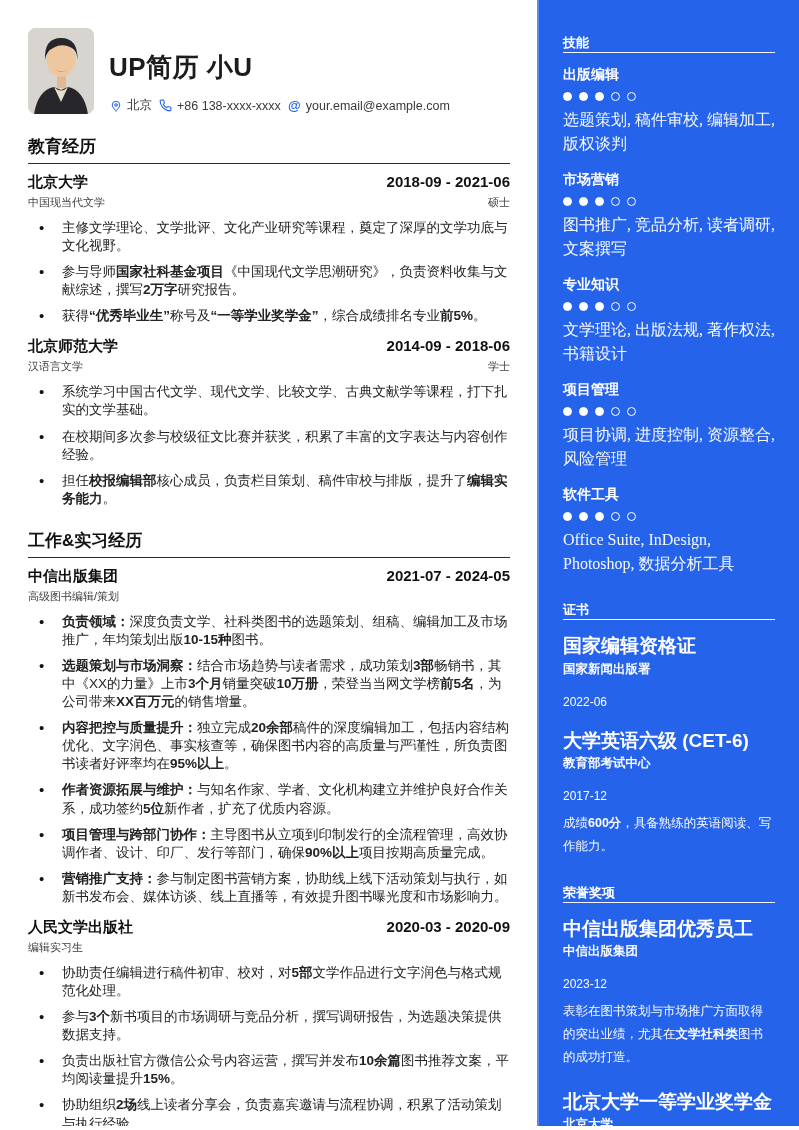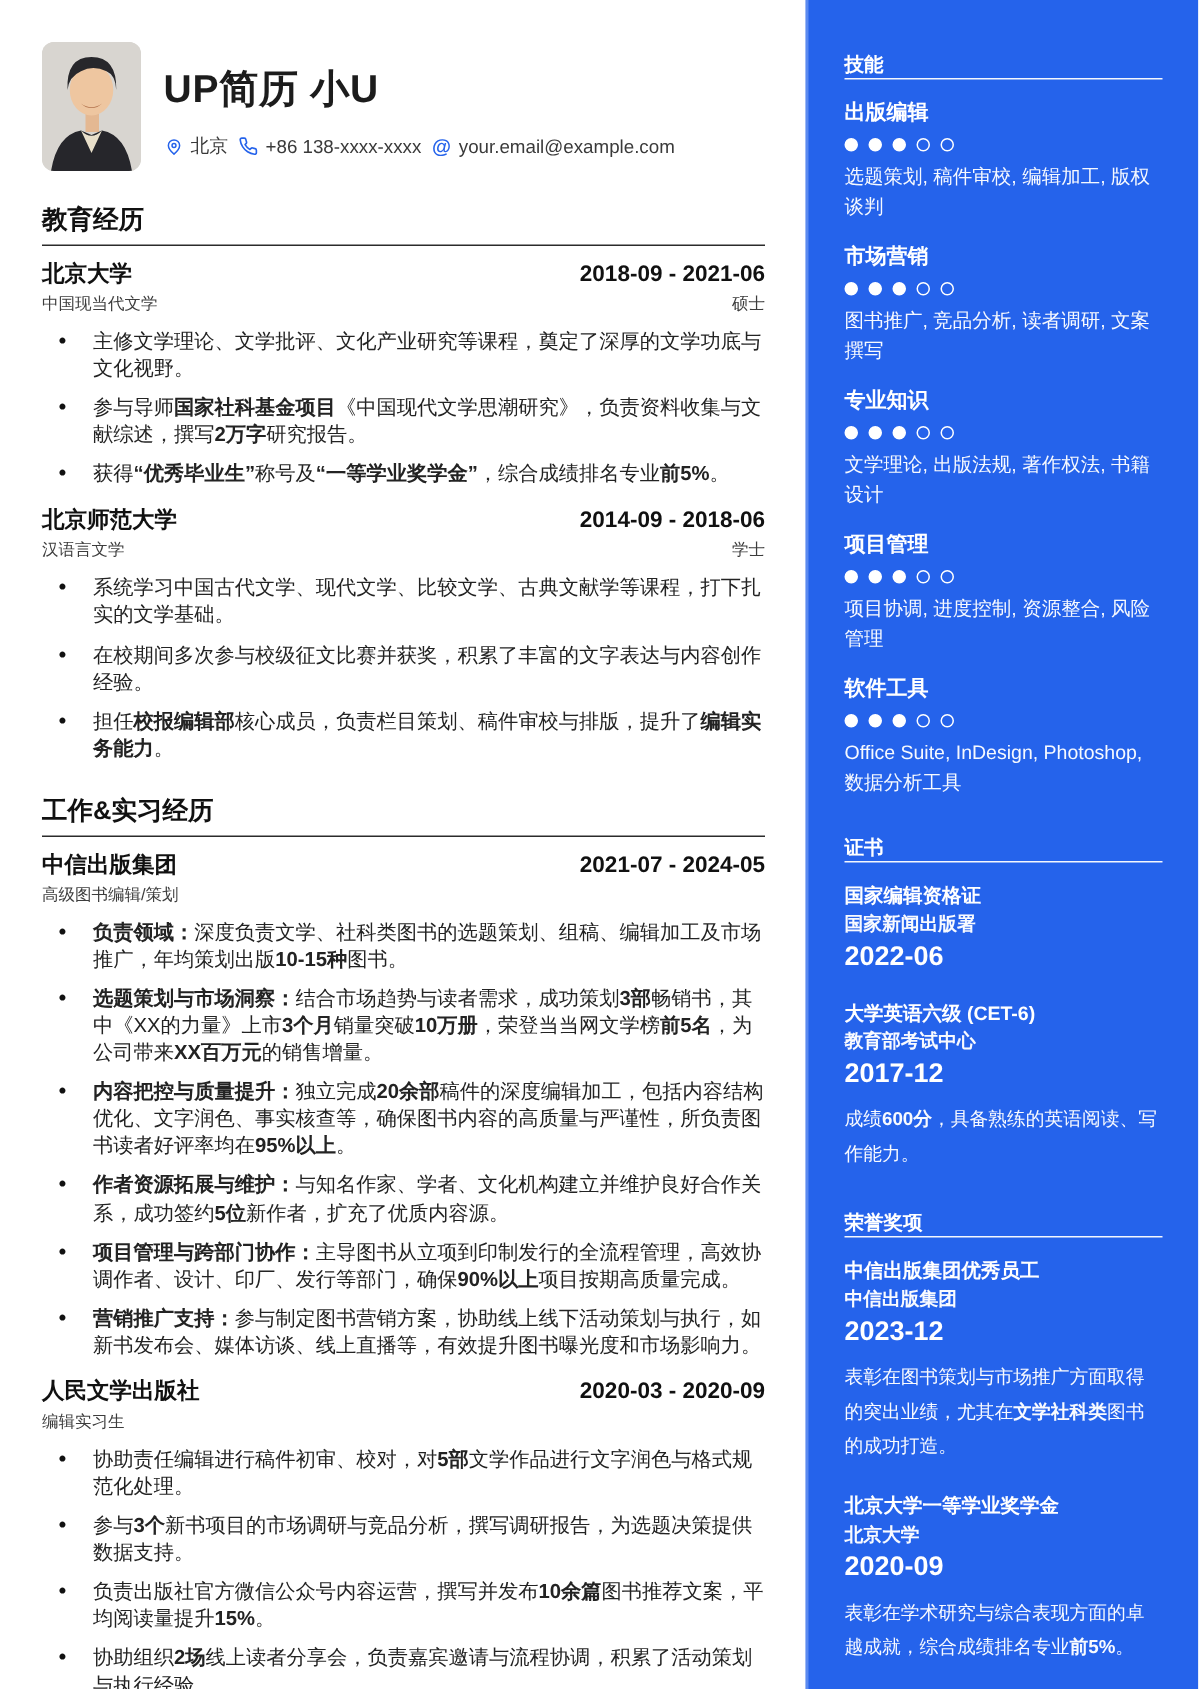--- a/index.html
+++ b/index.html
@@ -1,20 +1,20 @@
 <!DOCTYPE html>
 <html><head>
 <meta charset="utf-8">
 <style>
   html,body{margin:0;padding:0;background:#ffffff;}
   body{width:799px;height:1130px;overflow:hidden;font-family:"Liberation Sans","DejaVu Sans",sans-serif;-webkit-font-smoothing:antialiased;}
   .page{display:flex;width:799px;height:1126px;overflow:hidden;background:#fff;}
   
   .main{width:537px;box-sizing:border-box;padding:28px 27px 0 28px;overflow:hidden;}
-  .hdr{display:flex;align-items:flex-start;gap:15px;}
+  .hdr{display:flex;align-items:flex-end;gap:15px;}
   .avatar{width:66px;height:86px;border-radius:8px;overflow:hidden;flex:0 0 auto;background:#d8d5d0;}
   .avatar svg{display:block;}
   .hdr-right{padding-top:14px;}
   .name{font-size:26px;font-weight:bold;color:#1c1c1c;letter-spacing:.5px;}
   .contact-row{display:flex;align-items:center;gap:7px;margin-top:12px;font-size:12.5px;color:#3a3a3a;}
   .contact-item{display:flex;align-items:center;gap:5px;}
   .cicon{display:inline-flex;align-items:center;justify-content:center;width:13px;height:14px;}
   .at-glyph{color:#2563eb;font-weight:bold;font-size:13px;line-height:1;}
   .sec-title{font-size:17px;font-weight:bold;color:#111;border-bottom:1.5px solid #2b2b2b;padding-bottom:5px;margin-top:21px;margin-bottom:9px;}
   .entry{margin-bottom:4px;}
@@ -26,25 +26,25 @@
   .b{font-weight:bold;}
   
   .sidebar{flex:1;background:#2563eb;color:#fff;box-sizing:border-box;padding:34px 24px 20px 24px;overflow:hidden;border-left:2px solid rgba(255,255,255,.25);}
   .side-sec{margin-bottom:25px;}
   .side-title{font-size:13px;font-weight:bold;color:#fff;border-bottom:1px solid rgba(255,255,255,.95);padding-bottom:0;margin-bottom:13px;}
   .skill{margin-bottom:15px;}
   .skill-name{font-size:14px;font-weight:bold;}
   .dots{display:flex;gap:7px;margin:8px 0 7px 0;}
   .dot{width:9px;height:9px;border-radius:50%;border:1.5px solid #fff;box-sizing:border-box;}
   .dot.filled{background:#fff;}
-  .skill-detail{font-size:13px;line-height:1.5;color:rgba(255,255,255,.96);}
+  .skill-detail{font-size:16px;line-height:1.5;color:rgba(255,255,255,.96);font-family:Liberation Serif, serif;}
   .cred{margin-bottom:19px;}
-  .cred-name{font-size:13px;font-weight:bold;line-height:1.35;}
+  .cred-name{font-size:19px;font-weight:bold;line-height:1.35;}
   .cred-issuer{font-size:12.5px;margin-top:2px;color:rgba(255,255,255,.97);font-weight:bold;}
-  .cred-date{font-size:18px;font-weight:bold;margin-top:2px;}
+  .cred-date{font-size:12px;font-weight:normal;margin-top:17px;}
   .cred-desc{font-size:12.5px;line-height:1.85;margin-top:9px;color:rgba(255,255,255,.97);}
   .bottom-strip{height:4px;background:#fff;}
 </style>
 </head>
 <body>
 
 <div class="page">
   <div class="main">
     <div class="hdr">
       <div class="avatar">

